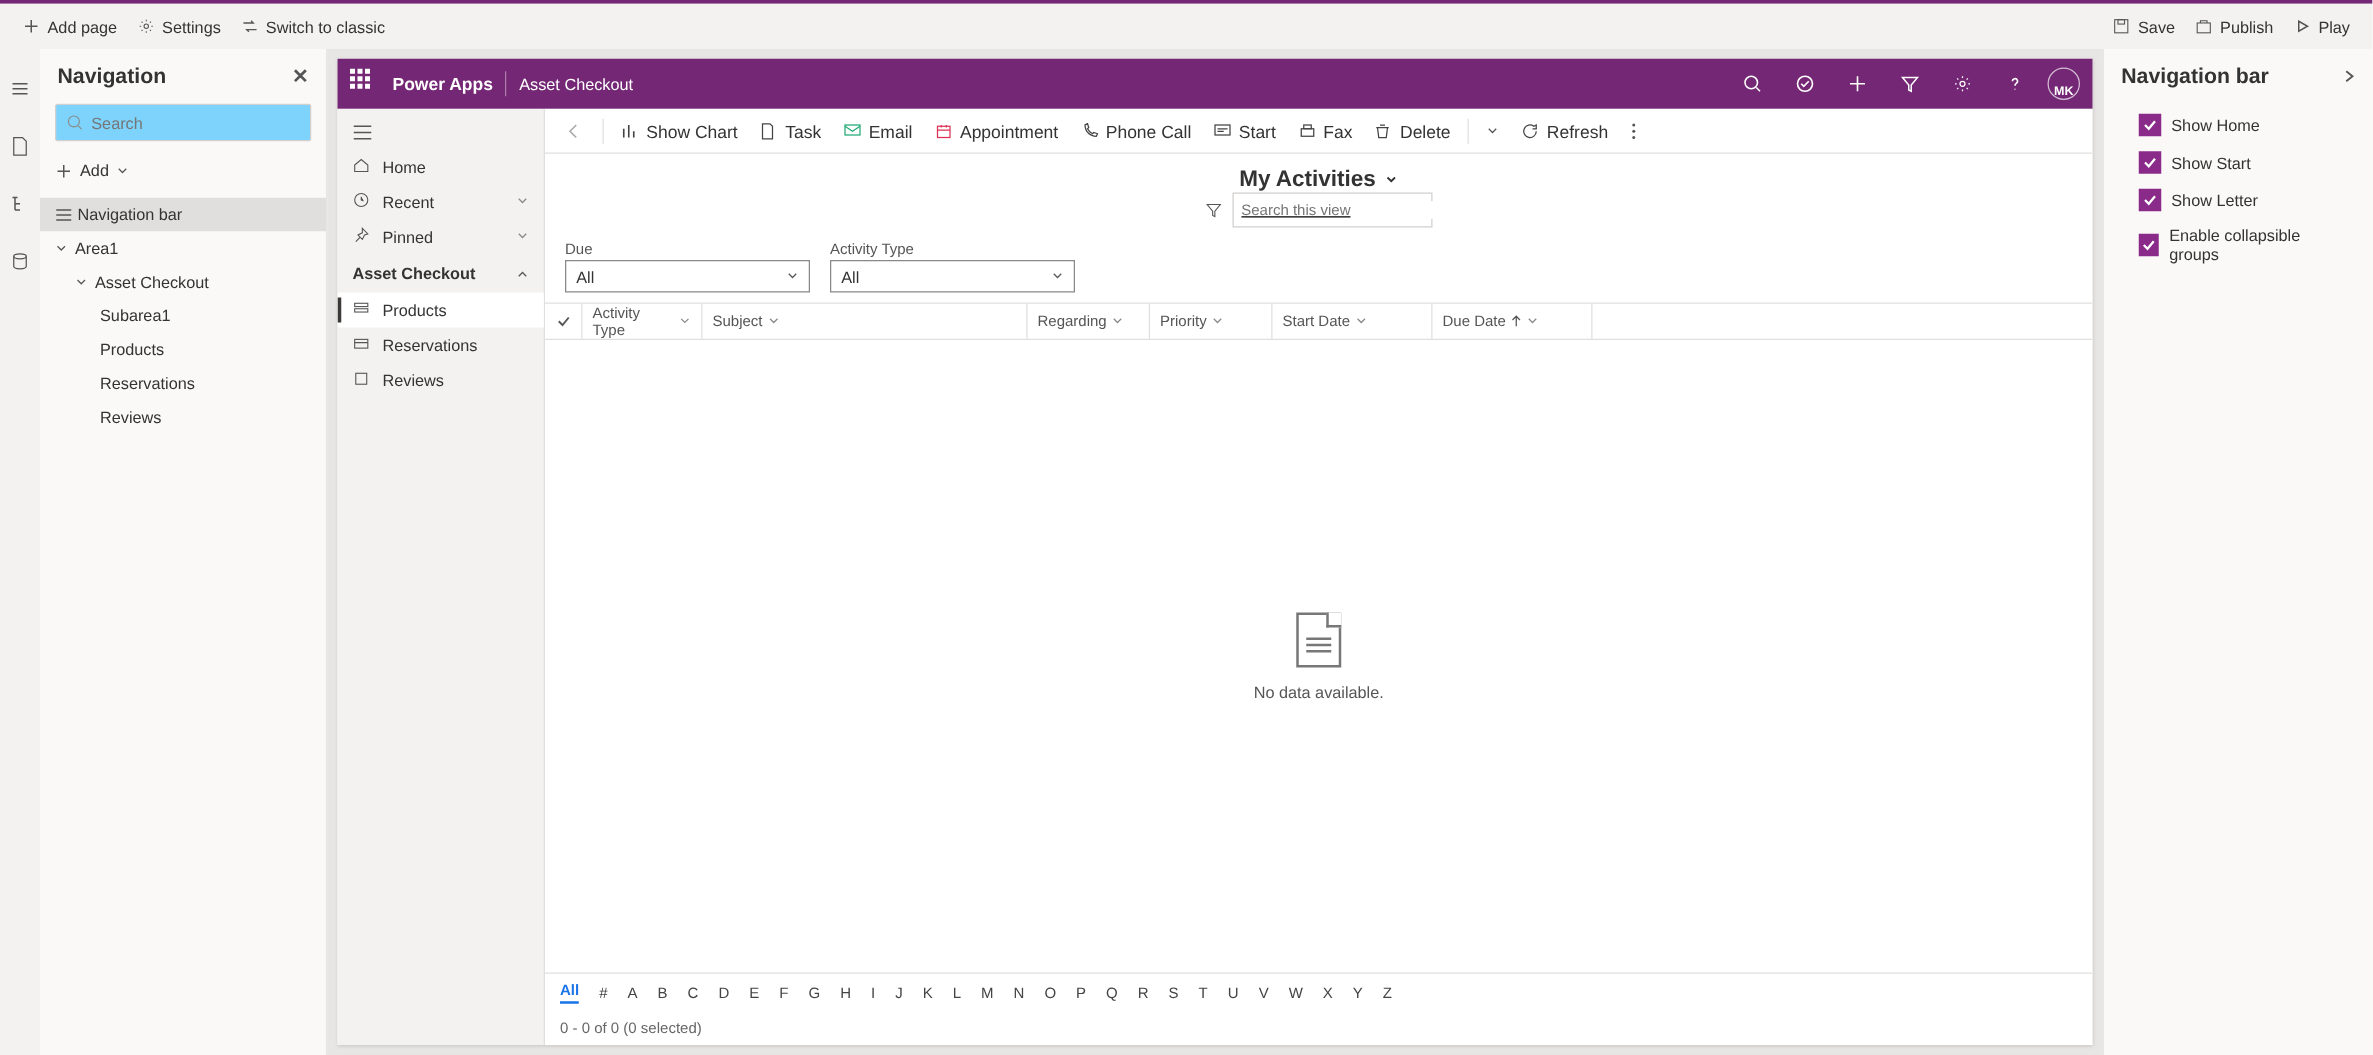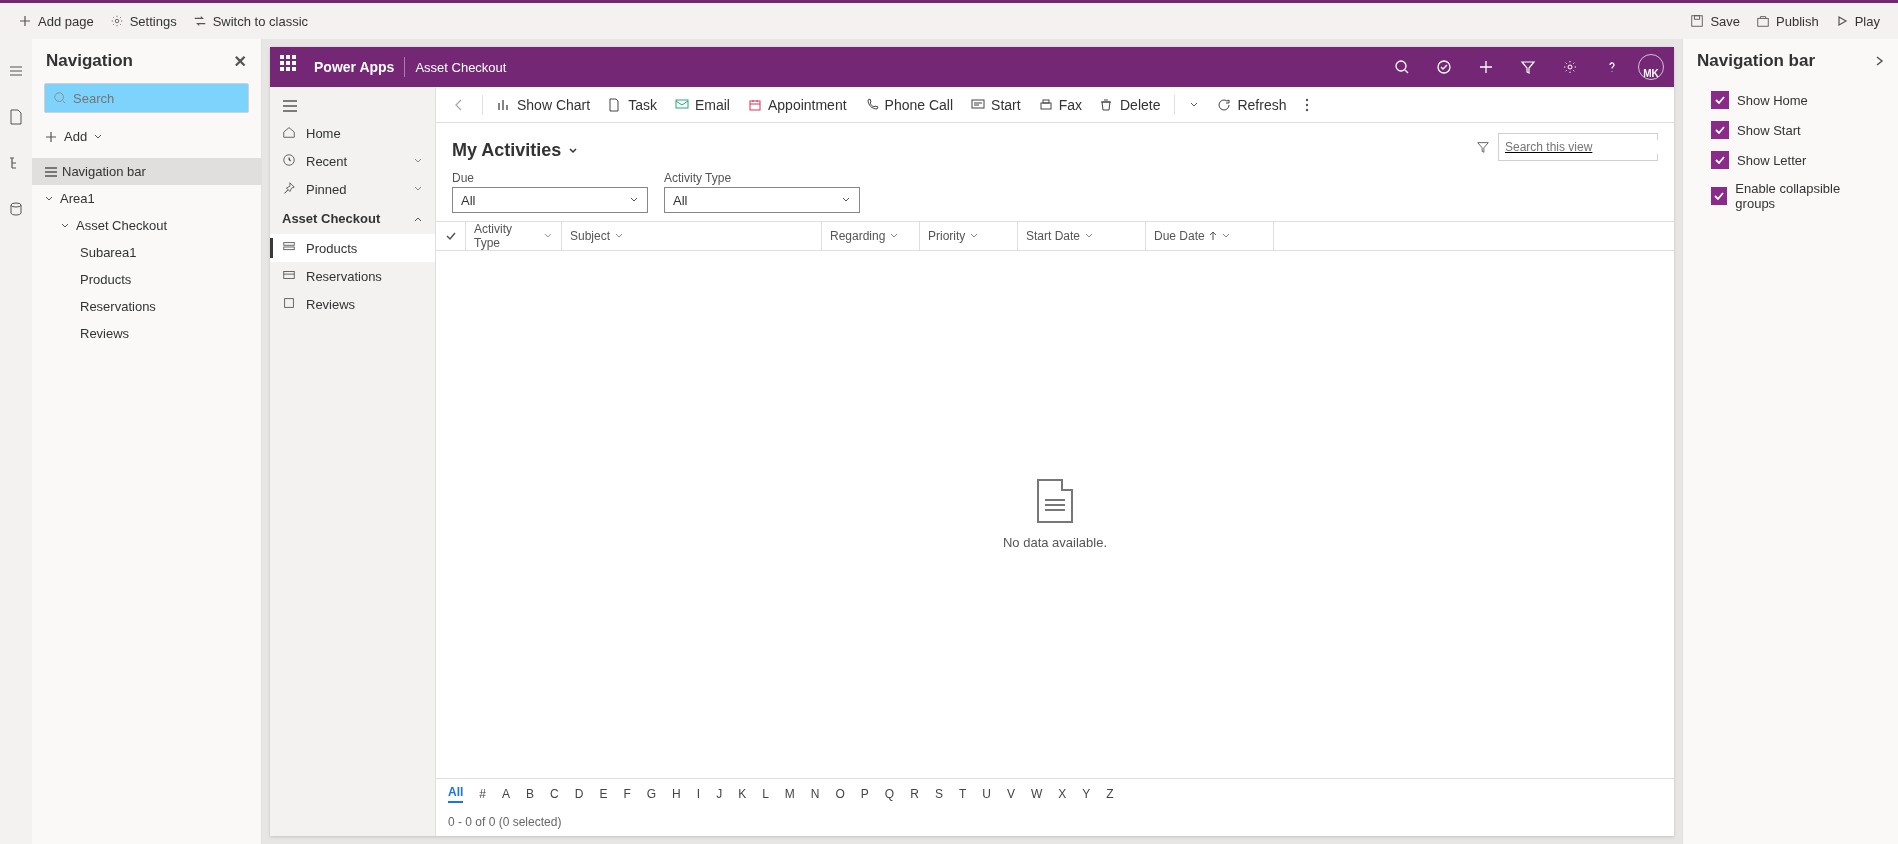--- a/index.html
+++ b/index.html
@@ -110,22 +110,23 @@
   height: 36px; border-bottom: 1px solid #e1dfdd; display: flex; align-items: center;
   padding: 0 6px; gap: 2px; font-size: 14px; color: #333;
 }
 .cmdbar .sep { width: 1px; height: 20px; background: #e1dfdd; margin: 0 4px; }
 .cmd-btn {
   display: flex; align-items: center; gap: 6px; padding: 4px 8px; cursor: pointer;
 }
 .cmd-ic { width: 14px; height: 14px; display: inline-flex; color: #444; }
 .back-btn { padding: 4px 10px; cursor: pointer; color: #888; }
 .view-header {
-  display: flex; align-items: flex-end; justify-content: space-between;
+  display: flex; align-items: center; justify-content: space-between;
   padding: 10px 16px;
+  flex-direction: column;
 }
 .view-title { font-size: 18px; font-weight: 600; display: flex; align-items: center; gap: 6px; cursor: pointer; }
 .view-tools { display: flex; align-items: center; gap: 8px; }
 .search-view {
   width: 160px; height: 28px; border: 1px solid #d2d0ce; display: flex; align-items: center; padding: 0 6px;
 }
 .search-view input { border: none; outline: none; flex: 1; font-size: 12px; text-decoration: underline; }
 .filters-row { display: flex; gap: 16px; padding: 0 16px 8px 16px; }
 .filter-group { display: flex; flex-direction: column; gap: 2px; font-size: 12px; color: #555; }
 .filter-select {

